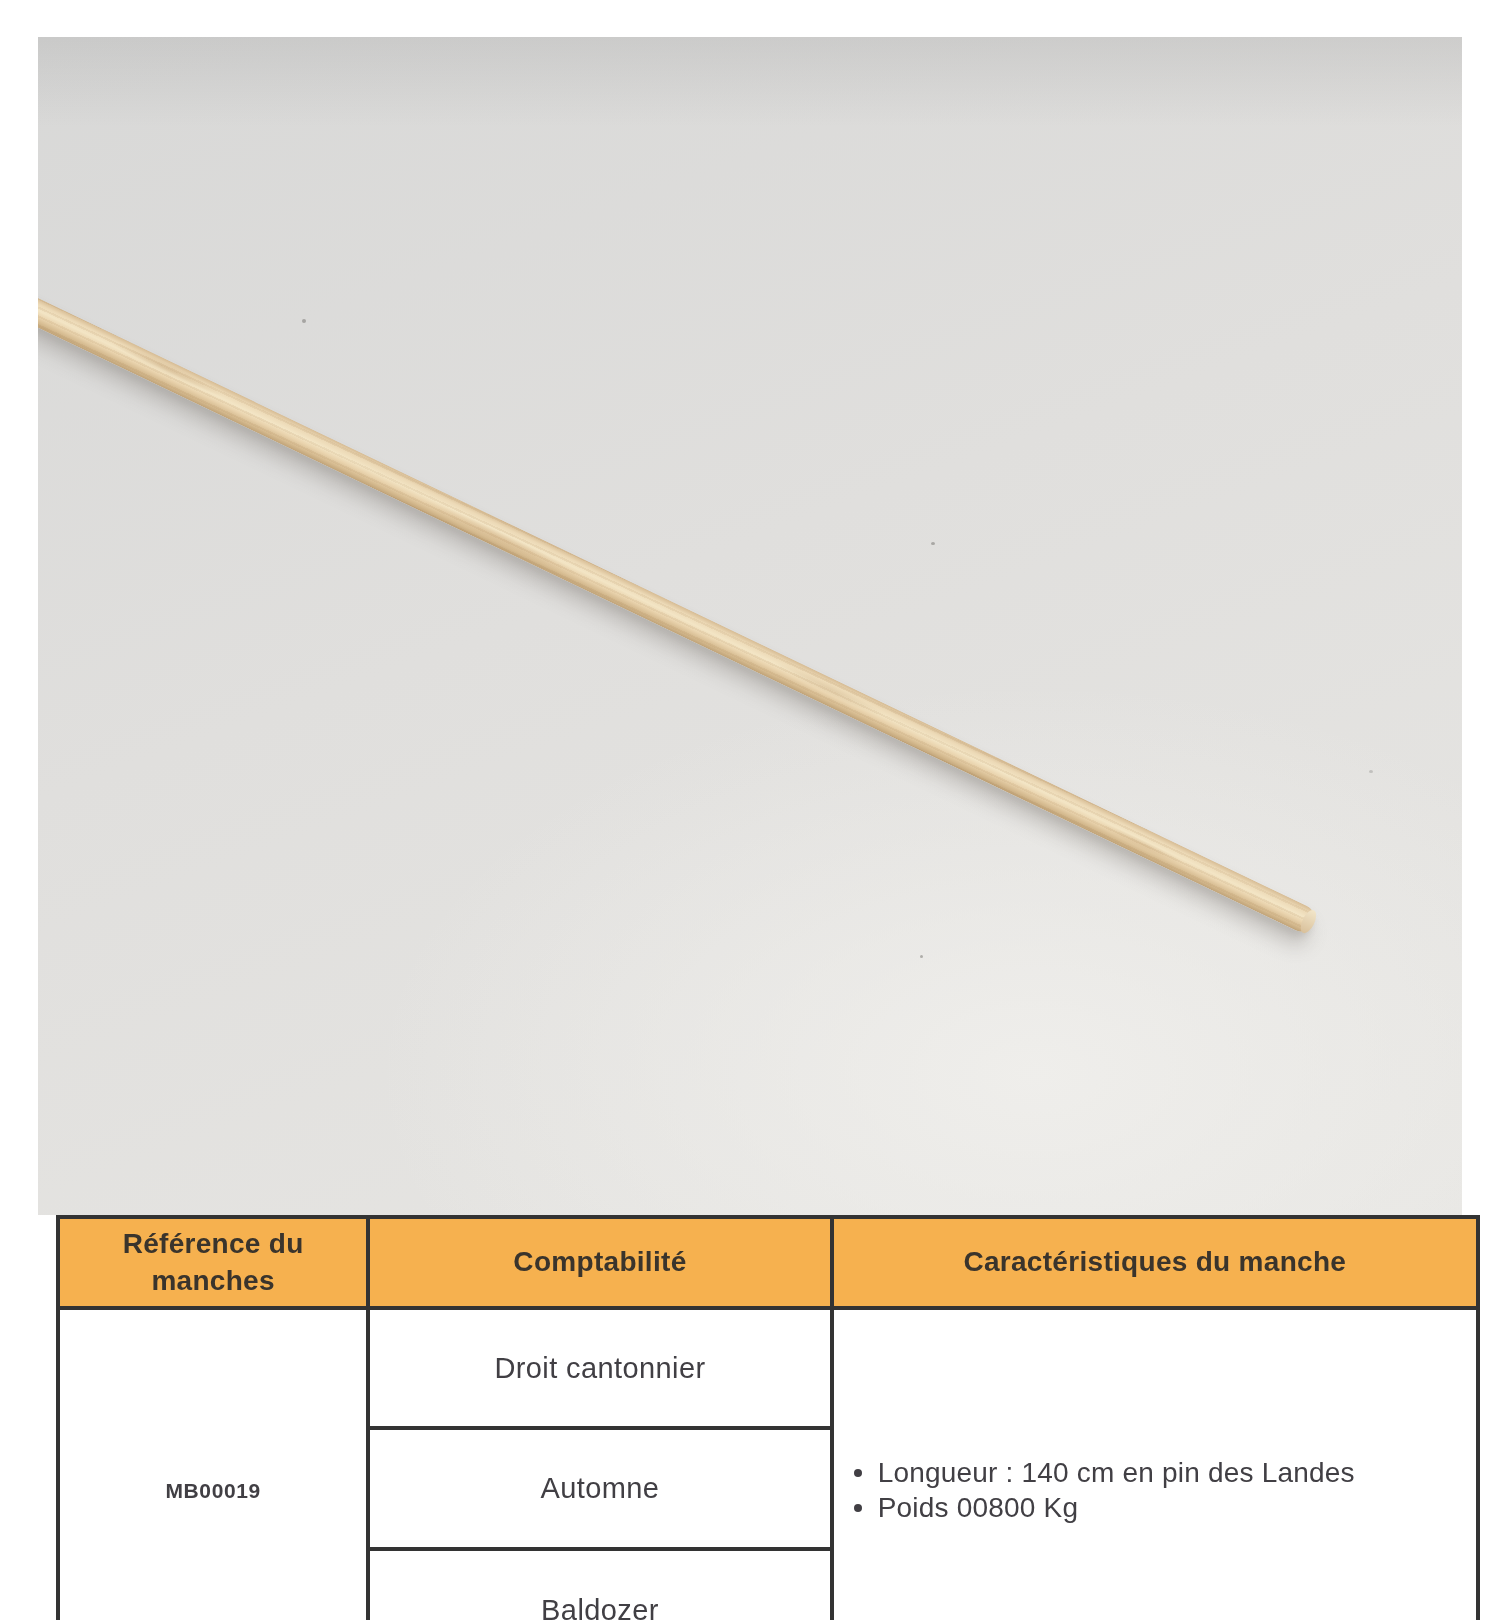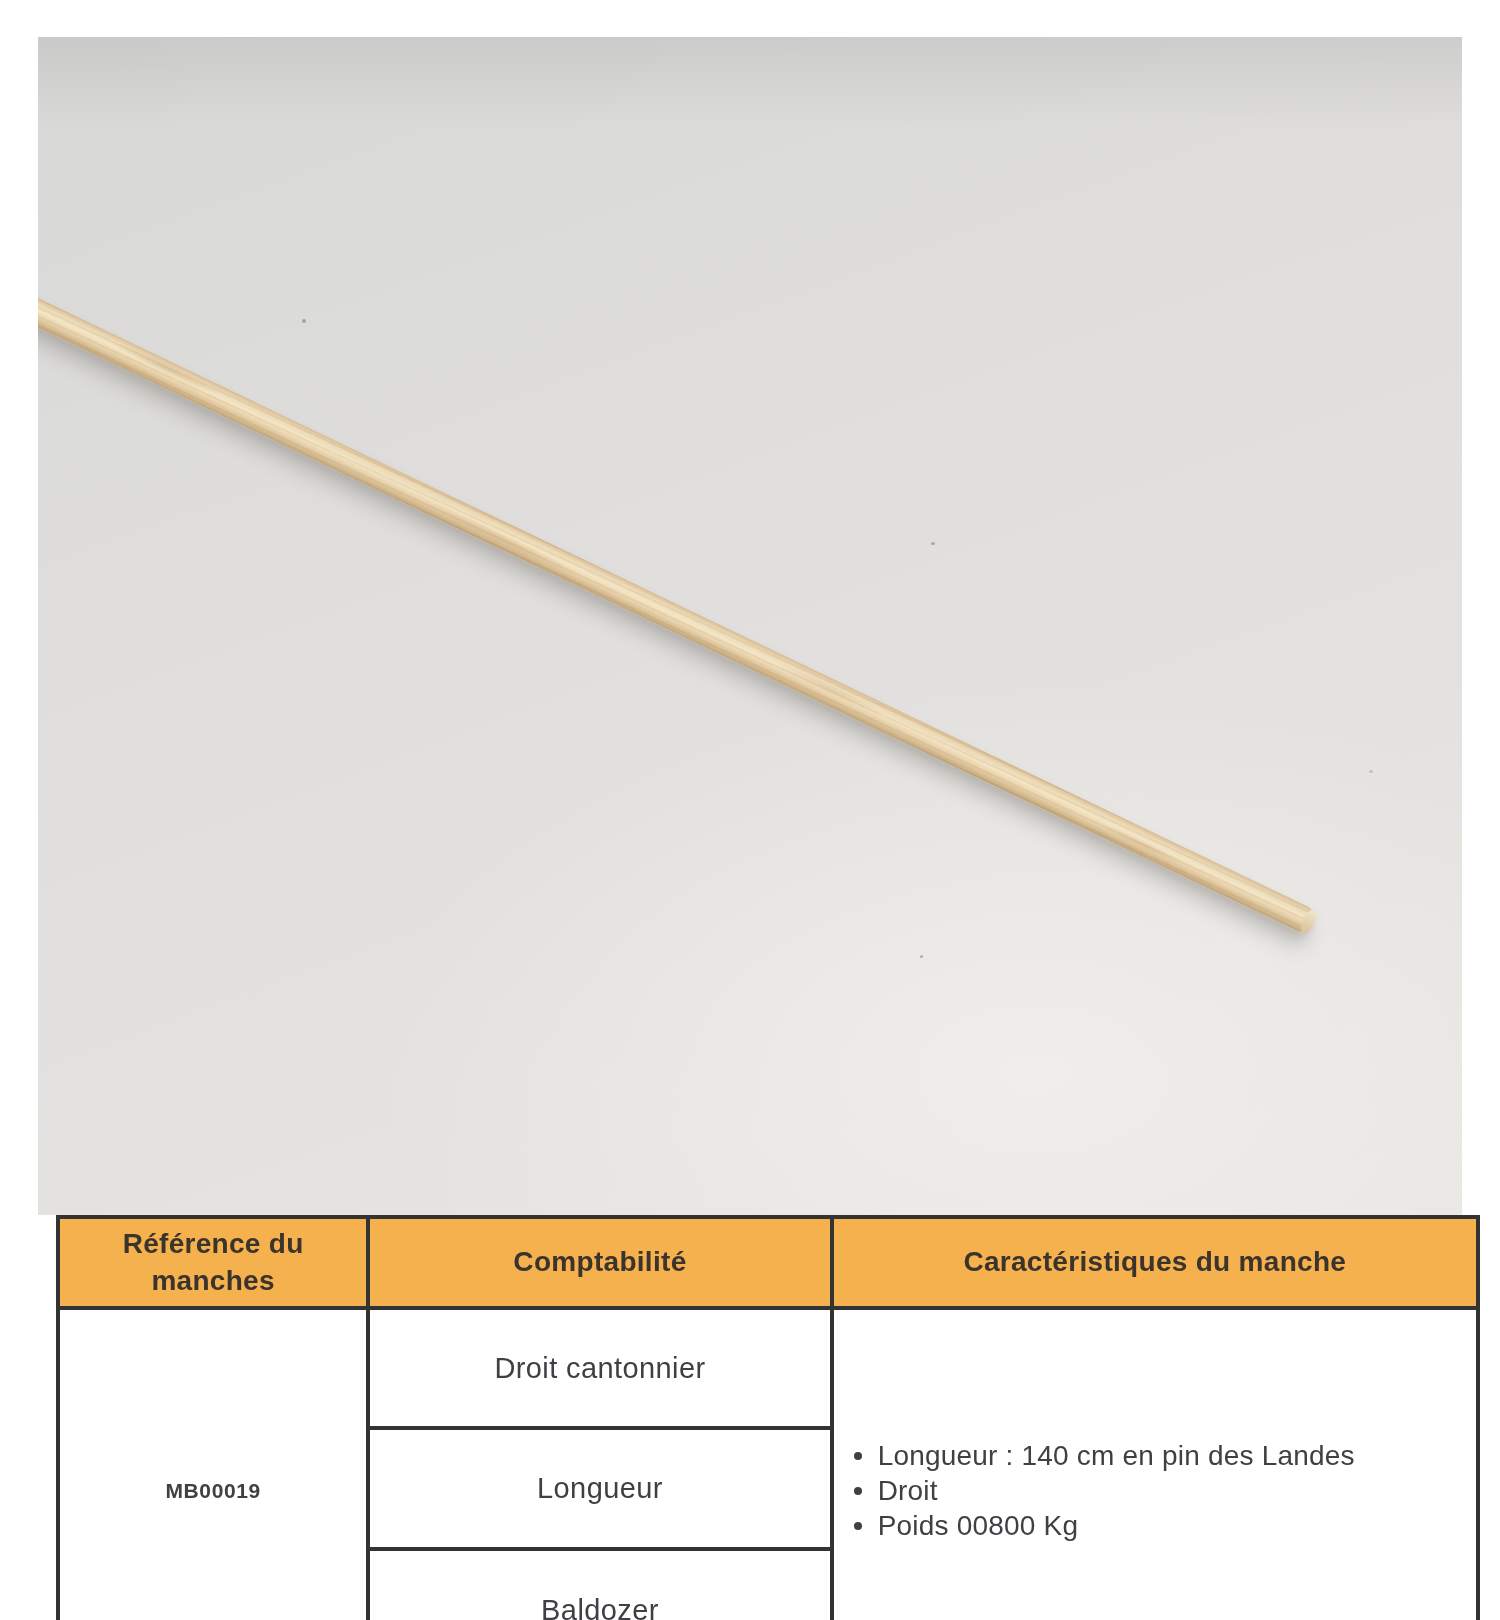--- a/index.html
+++ b/index.html
@@ -130,26 +130,22 @@
 
     <div class="cell compat-cell bl bb">Droit cantonnier</div>
     <div class="chars-cell">
       <ul class="chars-list">
         <li>
           <span class="bullet-dot"></span>
           <span>Longueur : 140 cm en pin des Landes</span>
         </li>
         <li>
           <span class="bullet-dot"></span>
-          <span>Droit</span>
-        </li>
-        <li>
-          <span class="bullet-dot"></span>
           <span>Poids 00800 Kg</span>
         </li>
       </ul>
     </div>
 
-    <div class="cell compat-cell bl bb" style="grid-column:2">Longueur</div>
+    <div class="cell compat-cell bl bb" style="grid-column:2">Automne</div>
     <div class="cell compat-cell bl" style="grid-column:2">Baldozer</div>
 
   </div>
 </div>
 
 </body></html>

